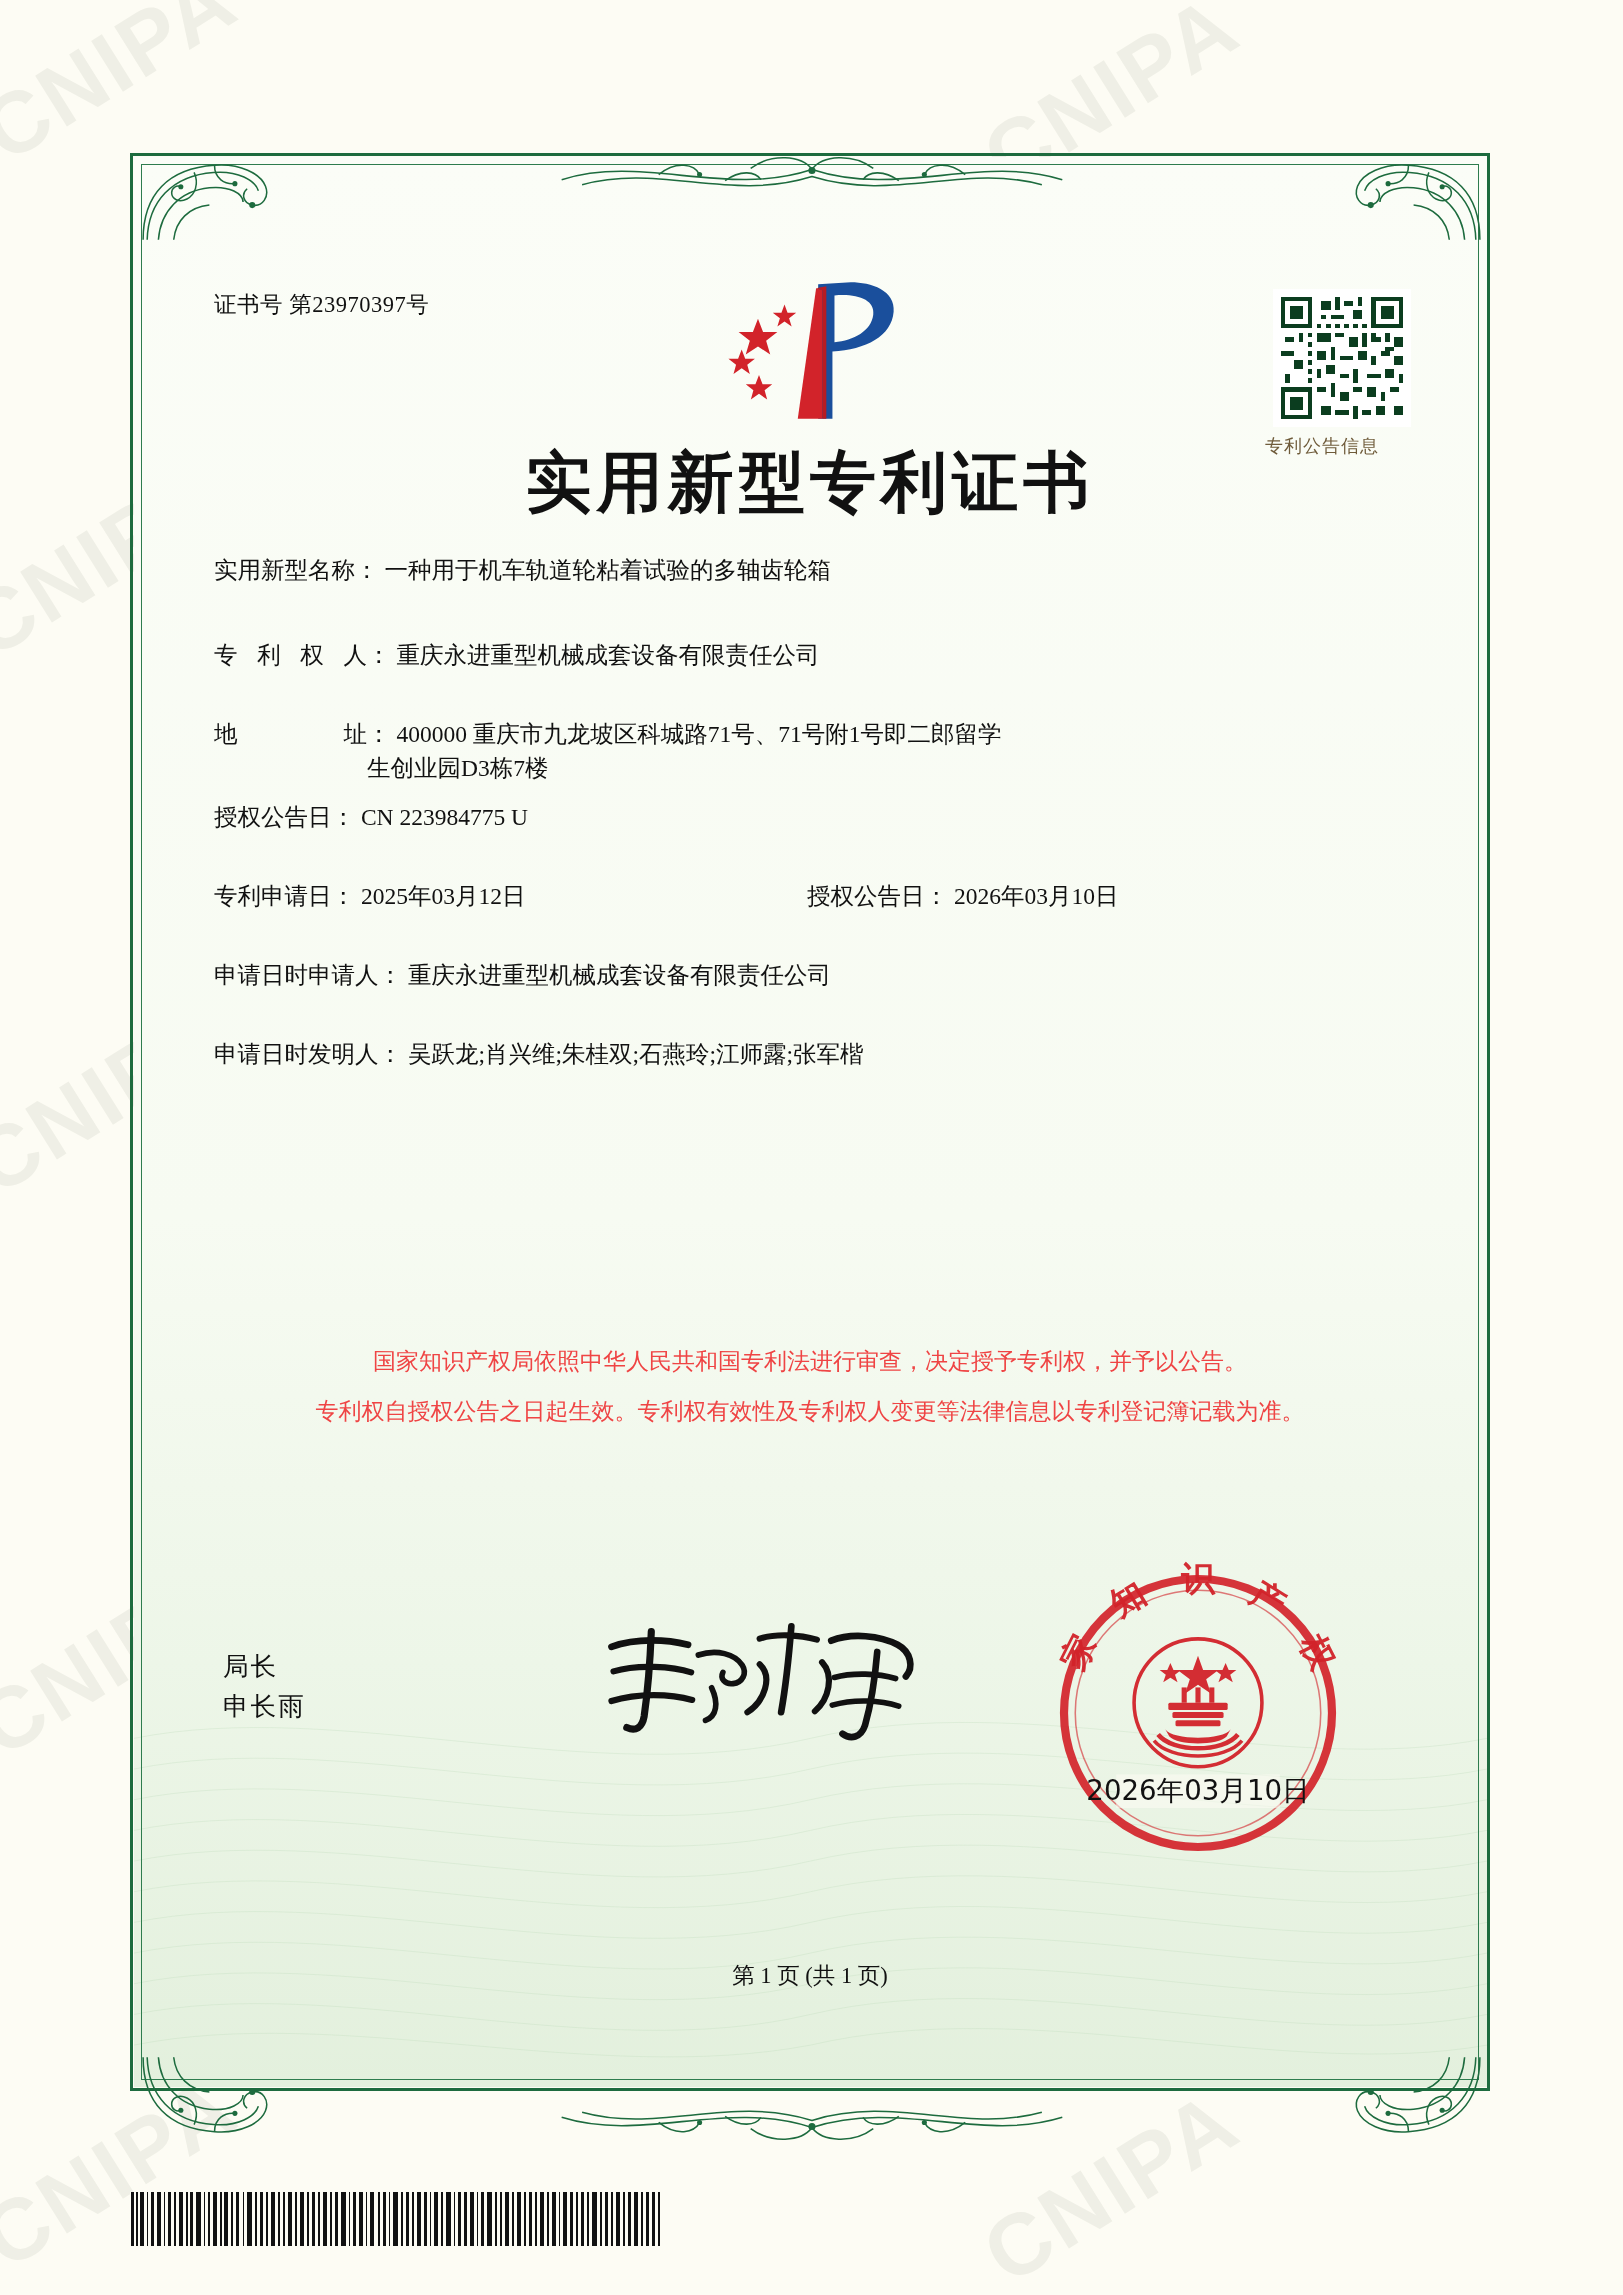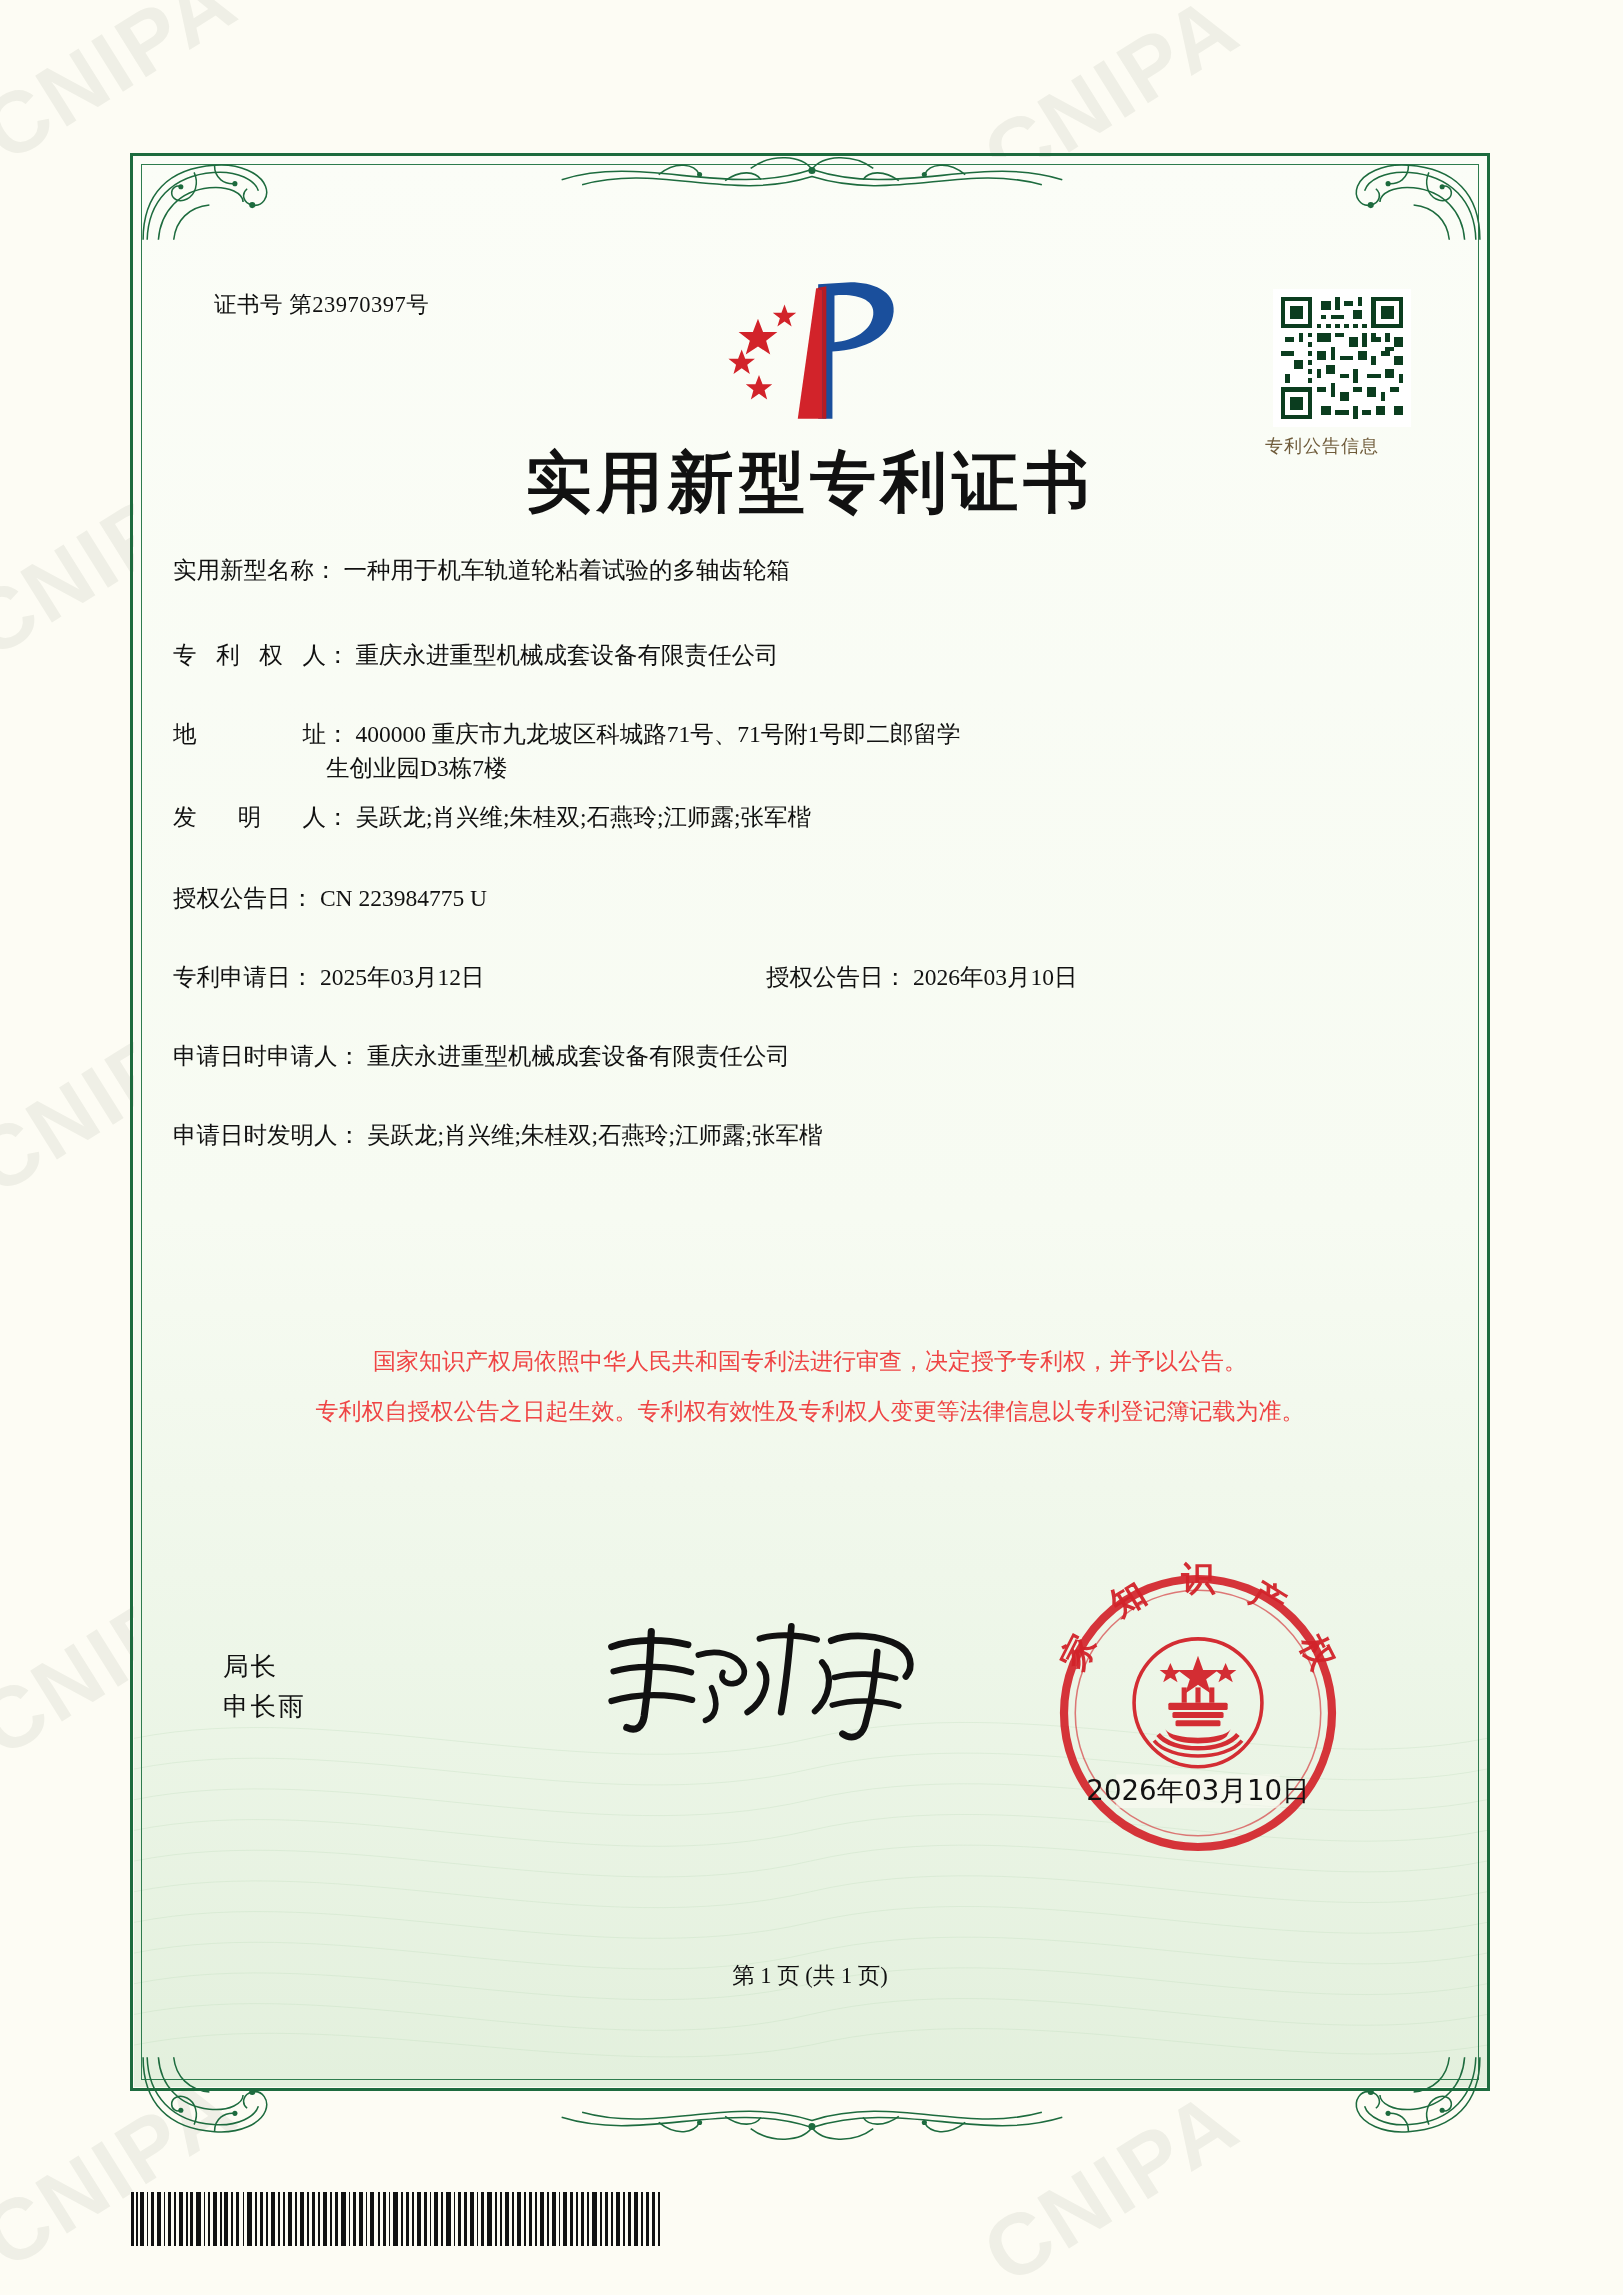--- a/index.html
+++ b/index.html
@@ -165,21 +165,21 @@
     font-family: "DejaVu Serif", "Liberation Serif", serif;
   }
   .fields {
     position: absolute;
     left: 0;
     right: 0;
     top: 389px;
   }
   .field-row {
     position: relative;
-    padding: 0 61px 0 32px;
+    padding: 0 61px 0 73px;
     margin-bottom: 31px;
     font-size: 23.5px;
     color: #111;
     line-height: 1.45;
   }
   .lbl {
     display: inline-block;
     color: #111;
   }
   .lbl-spread {
@@ -532,24 +532,20 @@
         <span class="lbl-spread">专 利 权 人</span><span>：</span>
         <span class="val">重庆永进重型机械成套设备有限责任公司</span>
       </div>
 
       <div class="field-row" style="margin-bottom:14.3px;">
         <span class="lbl-spread">地　　　址</span><span>：</span>
         <span class="val">400000 重庆市九龙坡区科城路71号、71号附1号即二郎留学</span>
         <span class="indent-line">生创业园D3栋7楼</span>
       </div>
 
-      <div class="field-row" style="margin-bottom:47px;">
-        <span class="lbl-spread">发　明　人</span><span>：</span>
-        <span class="val">吴跃龙;肖兴维;朱桂双;石燕玲;江师露;张军楷</span>
-      </div>
 
       <div class="field-row two-col" style="margin-bottom:45px;">
         <div class="col-b">
           <span class="lbl">授权公告日：</span>
           <span class="val">CN 223984775 U</span>
         </div>
       </div>
 
       <div class="field-row two-col" style="margin-bottom:45px;">
         <div class="col-a">

